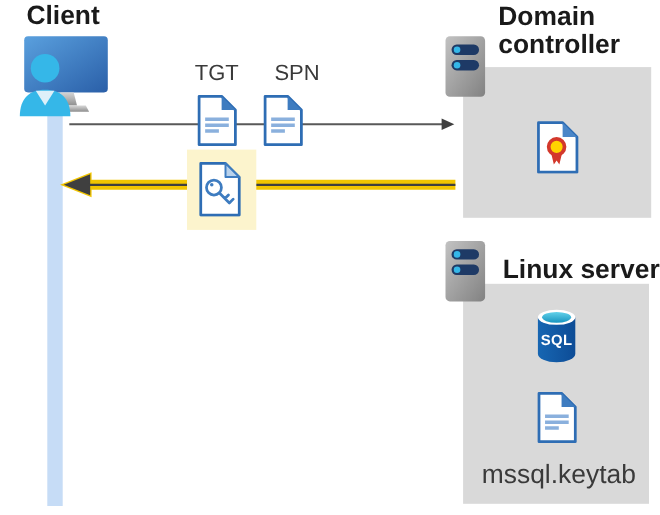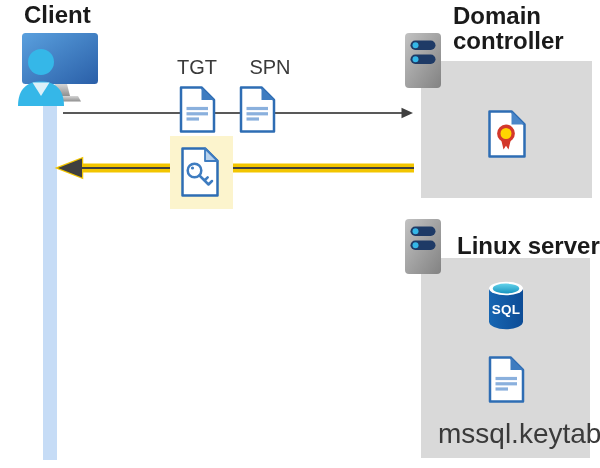--- a/index.html
+++ b/index.html
@@ -21,21 +21,21 @@
   #cert-icon{left:486px;top:110px;width:42px;height:48px;}
   #sql-icon{left:487px;top:280px;width:38px;height:51px;}
   #keytab-doc{left:487px;top:356px;width:39px;height:47px;}
   .title{font-weight:bold;font-size:24px;line-height:25px;color:var(--text-dark,#1a1a1a);}
   #client-label{left:24px;top:2px;}
   #dc-label{left:453px;top:3px;width:118px;}
   #linux-label{left:457px;top:233px;white-space:nowrap;}
   .small-label{font-size:20px;color:var(--text-gray,#3a3a3a);text-align:center;}
   #tgt-label{left:172px;top:56px;width:50px;}
   #spn-label{left:233px;top:56px;width:50px;margin-left:12px;}
-  #keytab-label{left:438px;top:418px;width:135px;font-size:28px;color:var(--text-gray,#3a3a3a);text-align:center;}
+  #keytab-label{left:438px;top:418px;width:135px;font-size:24px;color:var(--text-gray,#3a3a3a);text-align:center;}
   .doc-body{fill:#fff;stroke:var(--doc-border-blue,#2e6db4);stroke-width:2.5;stroke-linejoin:round;}
   .doc-fold{fill:var(--doc-fold-blue,#3e7cc0);}
   .doc-fold-light{fill:#b9d2ec;stroke:var(--doc-fold-blue,#3e7cc0);stroke-width:1.8;stroke-linejoin:round;}
   .doc-line{stroke:var(--doc-line-blue,#8ab0dd);stroke-width:3.2;}
   .key-stroke{stroke:var(--doc-fold-blue,#3e7cc0);stroke-width:2.5;fill:none;stroke-linecap:round;}
   .pill{fill:var(--server-pill-navy,#1e3a66);}
   .pill-dot{fill:var(--person-cyan,#35b7e8);}
   .person{fill:var(--person-cyan,#35b7e8);}
   .gray-line{stroke:var(--line-gray,#595959);stroke-width:1.8;}
   .gray-head{fill:var(--arrow-dark,#3f3f3f);}

